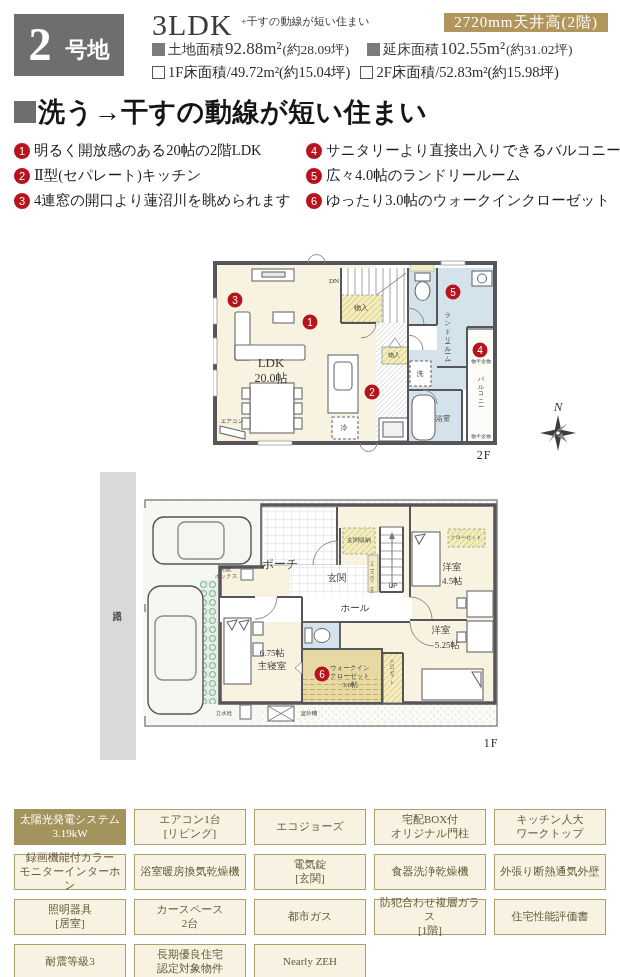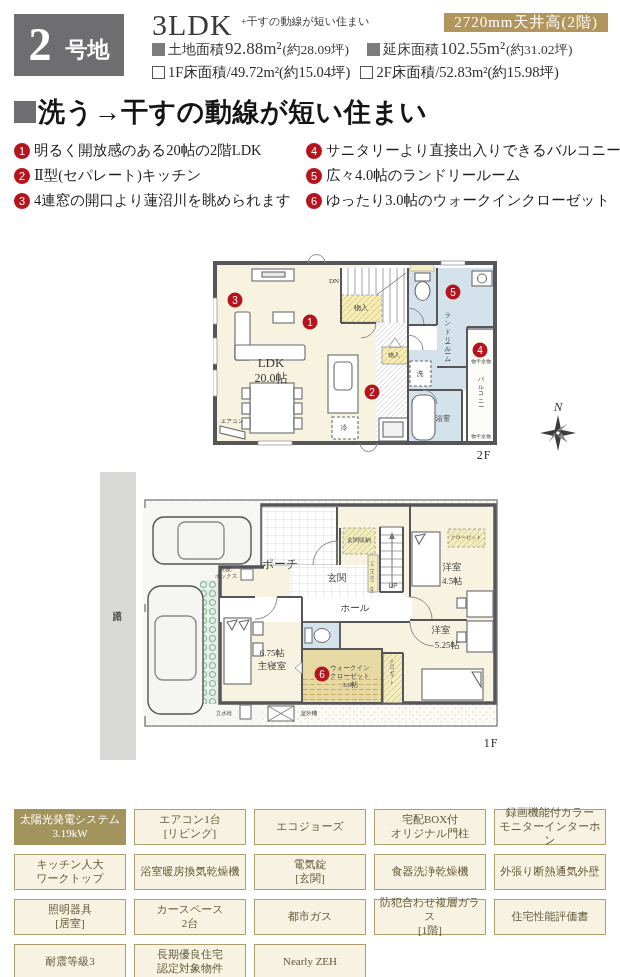--- a/index.html
+++ b/index.html
@@ -361,24 +361,24 @@
 </div>
 
 <div class="abs equip-grid">
   <div class="equip hl">太陽光発電システム
 3.19kW</div>
   <div class="equip">エアコン1台
 [リビング]</div>
   <div class="equip">エコジョーズ</div>
   <div class="equip">宅配BOX付
 オリジナル門柱</div>
+  <div class="equip">キッチン人大
+ワークトップ</div>
   <div class="equip">録画機能付カラー
 モニターインターホン</div>
-  <div class="equip">キッチン人大
-ワークトップ</div>
   <div class="equip">浴室暖房換気乾燥機</div>
   <div class="equip">電気錠
 [玄関]</div>
   <div class="equip">食器洗浄乾燥機</div>
   <div class="equip">外張り断熱通気外壁</div>
   <div class="equip">照明器具
 [居室]</div>
   <div class="equip">カースペース
 2台</div>
   <div class="equip">都市ガス</div>

